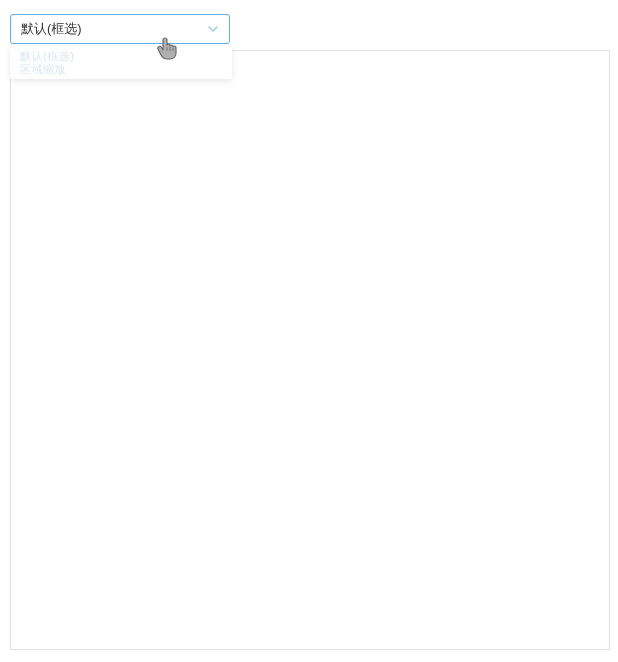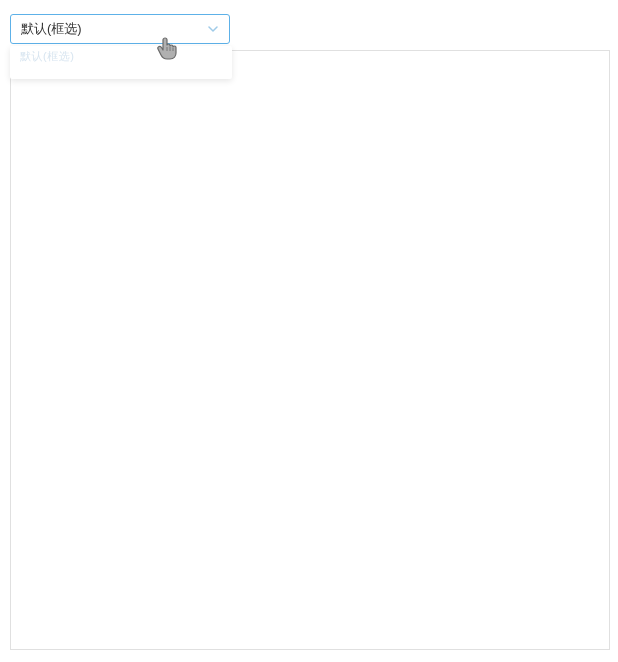--- a/index.html
+++ b/index.html
@@ -98,20 +98,21 @@
     <span class="select-arrow">
       <svg viewBox="0 0 10 6" fill="none">
         <path d="M1 1 L5 5 L9 1" stroke="#9fcbe8" stroke-width="1.5" stroke-linecap="round" stroke-linejoin="round"></path>
       </svg>
     </span>
   </div>
 </div>
 
 <div class="dropdown-panel">
   <div class="dropdown-line">默认(框选)</div>
+  <div class="dropdown-line">区域缩放</div>
 </div>
 
 <div class="cursor-hand">
   <svg viewBox="0 0 28 28">
     <g transform="translate(2,2)">
       <path d="M 8 3 
                C 8 2 9 1 10 1 
                C 11 1 12 2 12 3 
                L 12 8
                C 12 7.5 12.5 7 13.5 7

